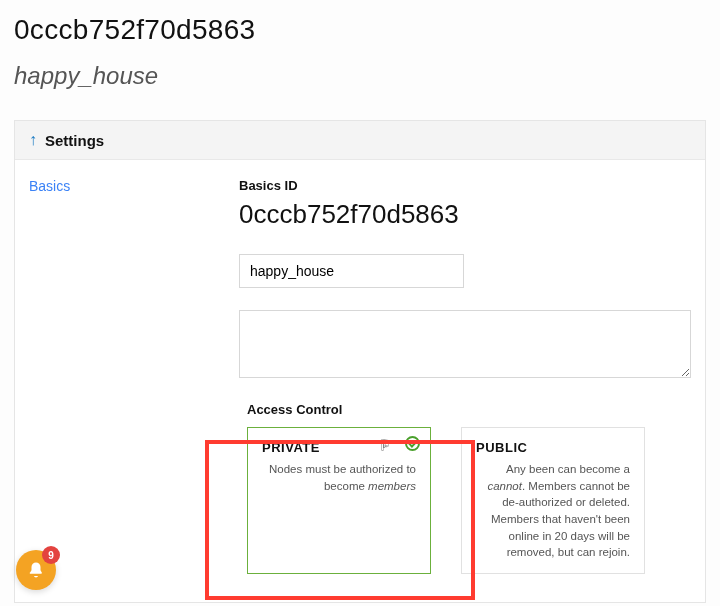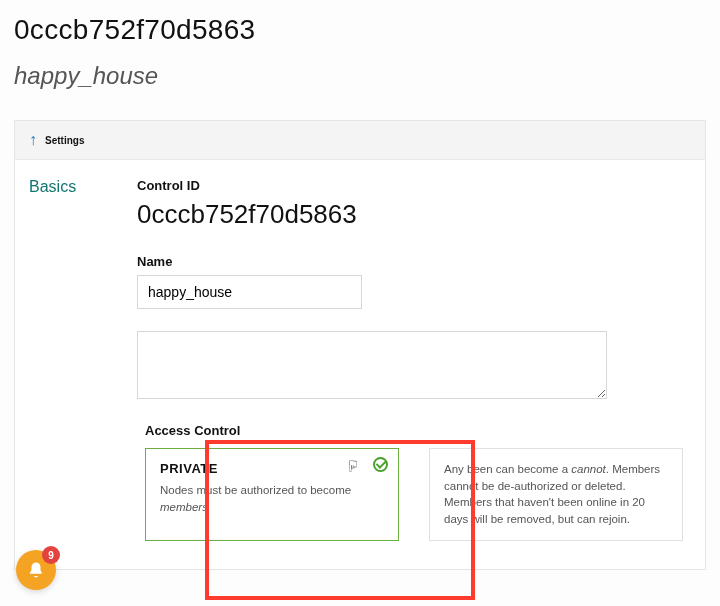--- a/index.html
+++ b/index.html
@@ -6,39 +6,39 @@
     html, body { width: 720px; height: 606px; font-family: -apple-system, Helvetica, Arial, sans-serif; background: #fdfdfd; color: #111; }
     body { position: relative; overflow: hidden; }
 
     .page-header { padding: 14px 14px 6px 14px; }
     .netid-top { font-size: 28px; font-weight: 400; letter-spacing: 0.3px; margin-bottom: 16px; }
     .netname-top { font-size: 24px; font-style: italic; color: #555; font-weight: 300; margin-bottom: 24px; }
 
     .settings-panel { border: 1px solid #e5e5e5; margin: 0 14px; background: #fff; }
     .settings-panel-head { background: #f4f4f4; border-bottom: 1px solid #e8e8e8; padding: 10px 14px; display: flex; align-items: center; gap: 8px; cursor: pointer; }
     .settings-panel-head .arrow { color: #1f7dc4; font-size: 16px; font-weight: 700; }
-    .settings-panel-head .label { font-weight: 700; font-size: 10px; }
+    .settings-panel-head .label { font-weight: 700; font-size: 15px; }
 
     .panel-body { display: flex; padding: 18px 14px 20px 14px; gap: 20px; }
-    .side-label { width: 190px; font-size: 16px; font-weight: 300; color: #0f766e; }
+    .side-label { width: 190px; font-size: 14px; font-weight: 300; color: #3b82f6; }
     .form-col { flex: 1; }
 
     .fld-label { font-weight: 700; font-size: 13px; margin-bottom: 6px; }
     .netid-big { font-size: 26px; font-weight: 400; margin-bottom: 24px; }
 
     .text-input { width: 225px; height: 34px; border: 1px solid #d7d7d7; padding: 6px 10px; font-size: 14px; font-family: inherit; margin-bottom: 22px; }
     .textarea { width: 100%; max-width: 470px; height: 68px; border: 1px solid #d7d7d7; padding: 6px 10px; font-size: 14px; font-family: inherit; resize: both; margin-bottom: 2px; }
 
     .access-wrap { margin-top: 10px; padding: 8px 8px; }
     .access-wrap h4 { font-weight: 700; font-size: 13px; margin-bottom: 10px; }
     .access-grid { display: flex; gap: 30px; }
-    .ac-card { border: 1px solid #e1e1e1; padding: 12px 14px; width: 254px; position: relative; background: #fff; }
+    .ac-card { border: 1px solid #e1e1e1; padding: 12px 14px; width: 184px; position: relative; background: #fff; }
     .ac-card.selected { border-color: #6bb03c; }
     .ac-title { font-weight: 700; font-size: 13px; letter-spacing: 0.5px; margin-bottom: 6px; }
-    .ac-desc { font-size: 11.5px; color: #555; line-height: 1.45; }
+    .ac-desc { font-size: 11.5px; color: #555; line-height: 1.45; text-align: right; }
     .ac-card em { font-style: italic; }
 
     .check-badge { position: absolute; top: 8px; right: 10px; width: 15px; height: 15px; border-radius: 50%; border: 2px solid #4aa02c; display: flex; align-items: center; justify-content: center; }
     .check-badge::after { content: ""; display: block; width: 4px; height: 7px; border: solid #4aa02c; border-width: 0 2px 2px 0; transform: rotate(45deg); margin-top: -2px; }
 
     .cursor { position: absolute; font-size: 16px; color: #000; transform: scaleX(-1); }
 
     .highlight-box { position: absolute; border: 4px solid #ff3b30; pointer-events: none; }
 
     .notif-bubble { position: absolute; left: 16px; bottom: 16px; width: 40px; height: 40px; border-radius: 50%; background: #f4a323; display: flex; align-items: center; justify-content: center; box-shadow: 0 2px 6px rgba(0,0,0,.15); }
@@ -54,38 +54,38 @@
 </div>
 
 <div class="settings-panel">
   <div class="settings-panel-head">
     <span class="arrow">↑</span>
     <span class="label">Settings</span>
   </div>
   <div class="panel-body">
     <div class="side-label">Basics</div>
     <div class="form-col">
-      <div class="fld-label">Control ID</div>
+      <div class="fld-label">Basics ID</div>
       <div class="netid-big">0cccb752f70d5863</div>
 
-      <div class="fld-label">Name</div>
       <input type="text" class="text-input" value="happy_house" style="">
 
       <textarea class="textarea" style=""></textarea>
 
       <div class="access-wrap">
         <h4>Access Control</h4>
         <div class="access-grid">
           <div class="ac-card selected">
             <span class="check-badge"></span>
             <div class="ac-title">PRIVATE</div>
             <div class="ac-desc"><span>Nodes must be authorized to become </span><em>members</em></div>
             <span class="cursor" style="top:8px; right:40px;">☟</span>
           </div>
           <div class="ac-card">
+            <div class="ac-title">PUBLIC</div>
             <div class="ac-desc"><span>Any been can become a </span><em>cannot</em><span>. Members cannot be de-authorized or deleted. Members that haven't been online in 20 days will be removed, but can rejoin.</span></div>
           </div>
         </div>
       </div>
     </div>
   </div>
 </div>
 
 <div class="highlight-box" style="left:205px; top:440px; width:270px; height:160px;"></div>
 

